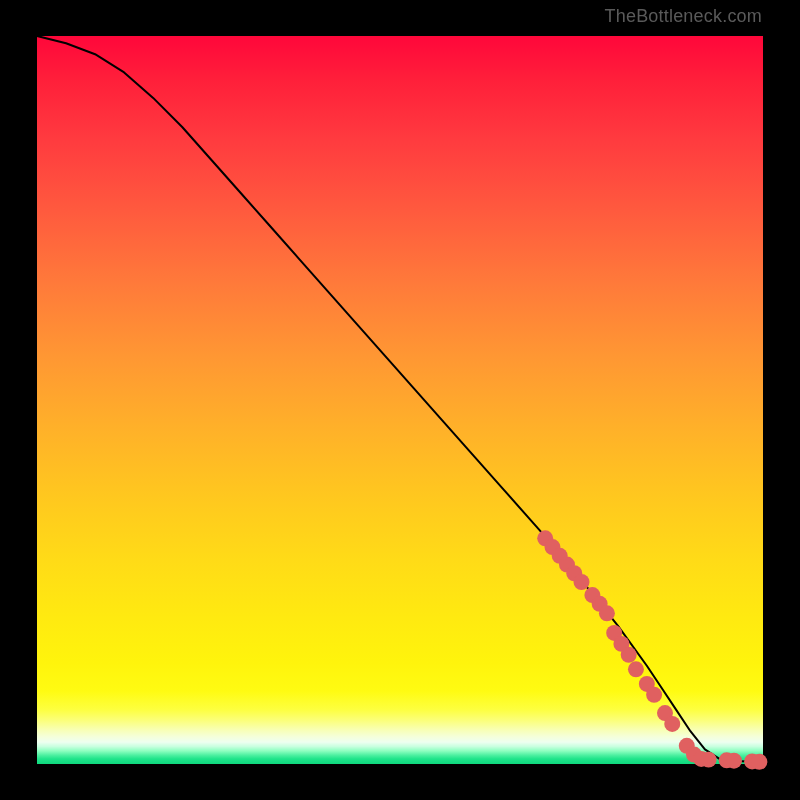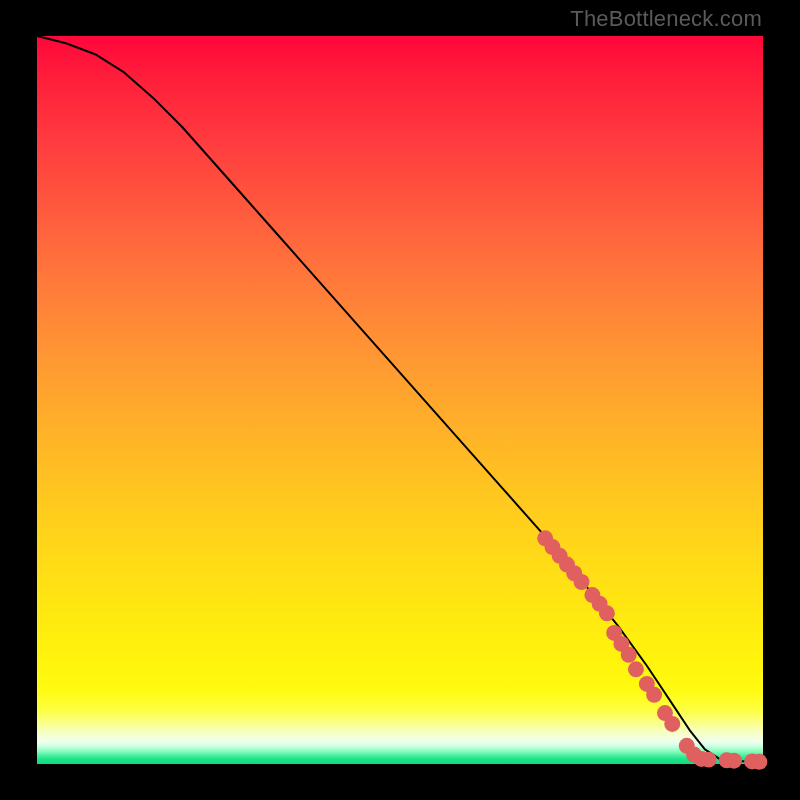--- a/index.html
+++ b/index.html
@@ -54,21 +54,21 @@
       #4cf0a0 98.8%,
       #1fe48a 99.3%,
       #0fd97e 100%
     );
   }
   .watermark {
     position: absolute;
     top: 6px;
     right: 38px;
     color: #5a5a5a;
-    font-size: 22px;
+    font-size: 18px;
     font-weight: 500;
     letter-spacing: 0.2px;
     user-select: none;
   }
   svg.curve {
     position: absolute;
     left: 37px;
     top: 36px;
     width: 726px;
     height: 728px;

